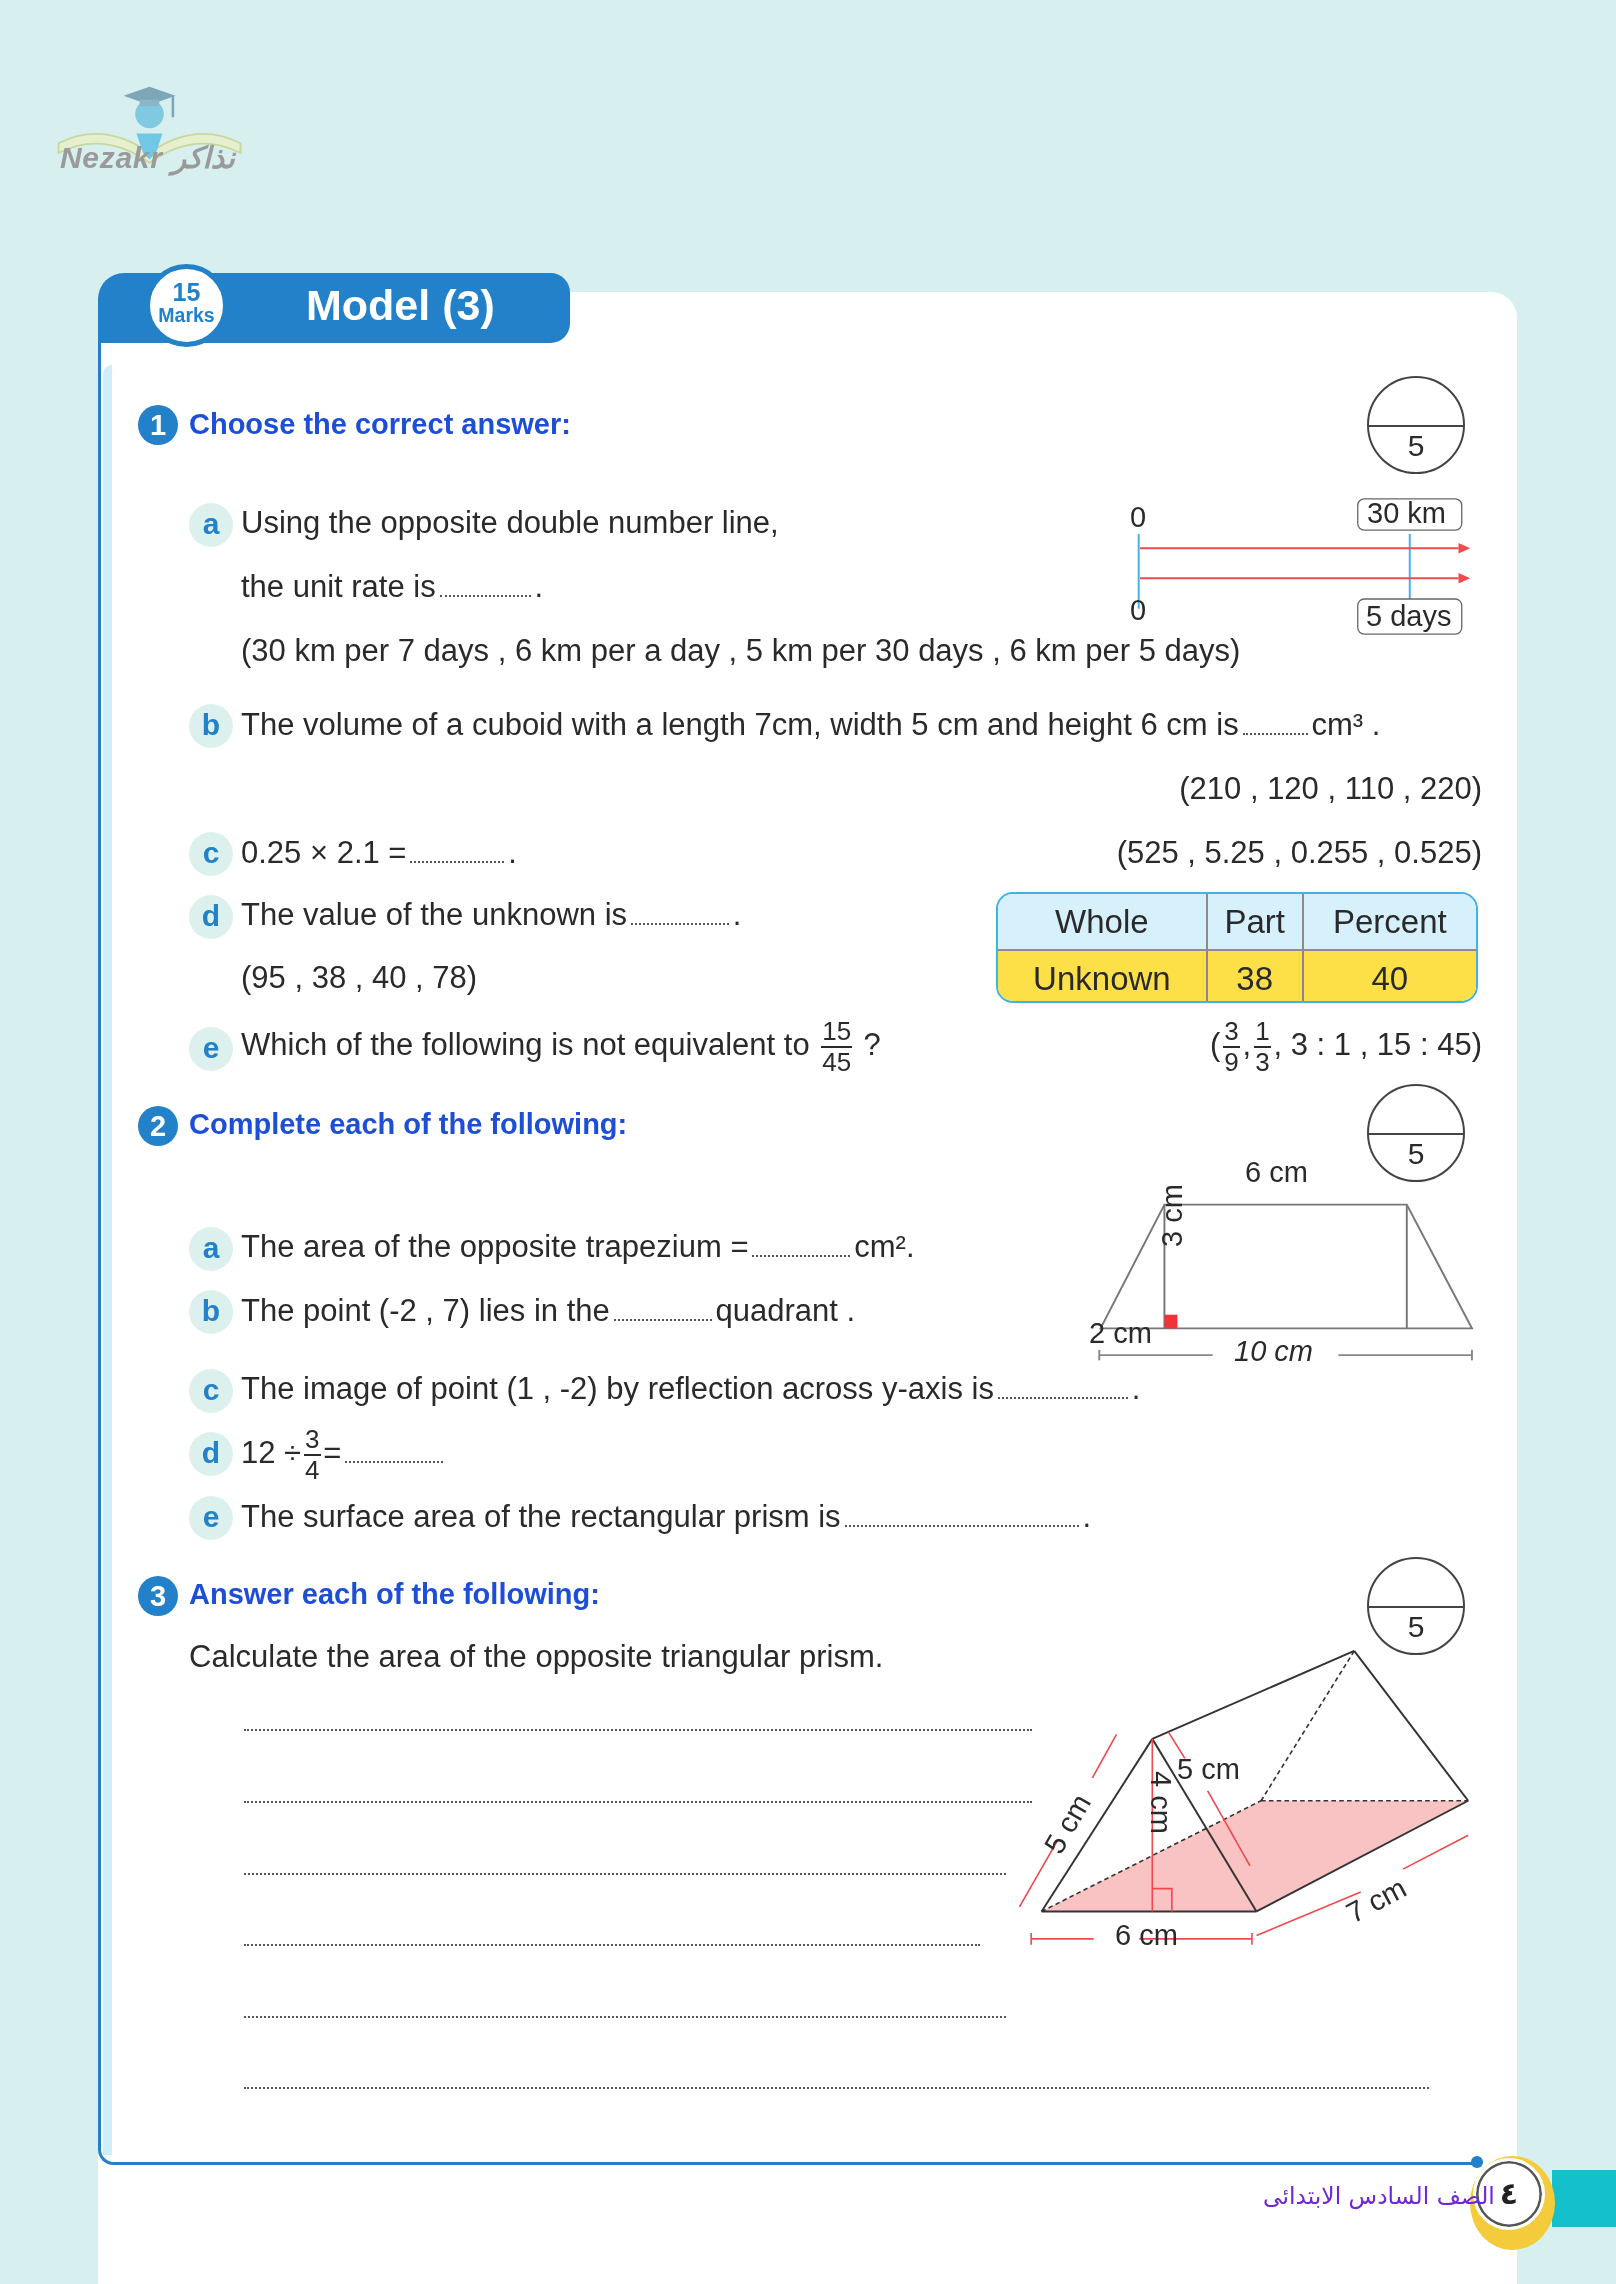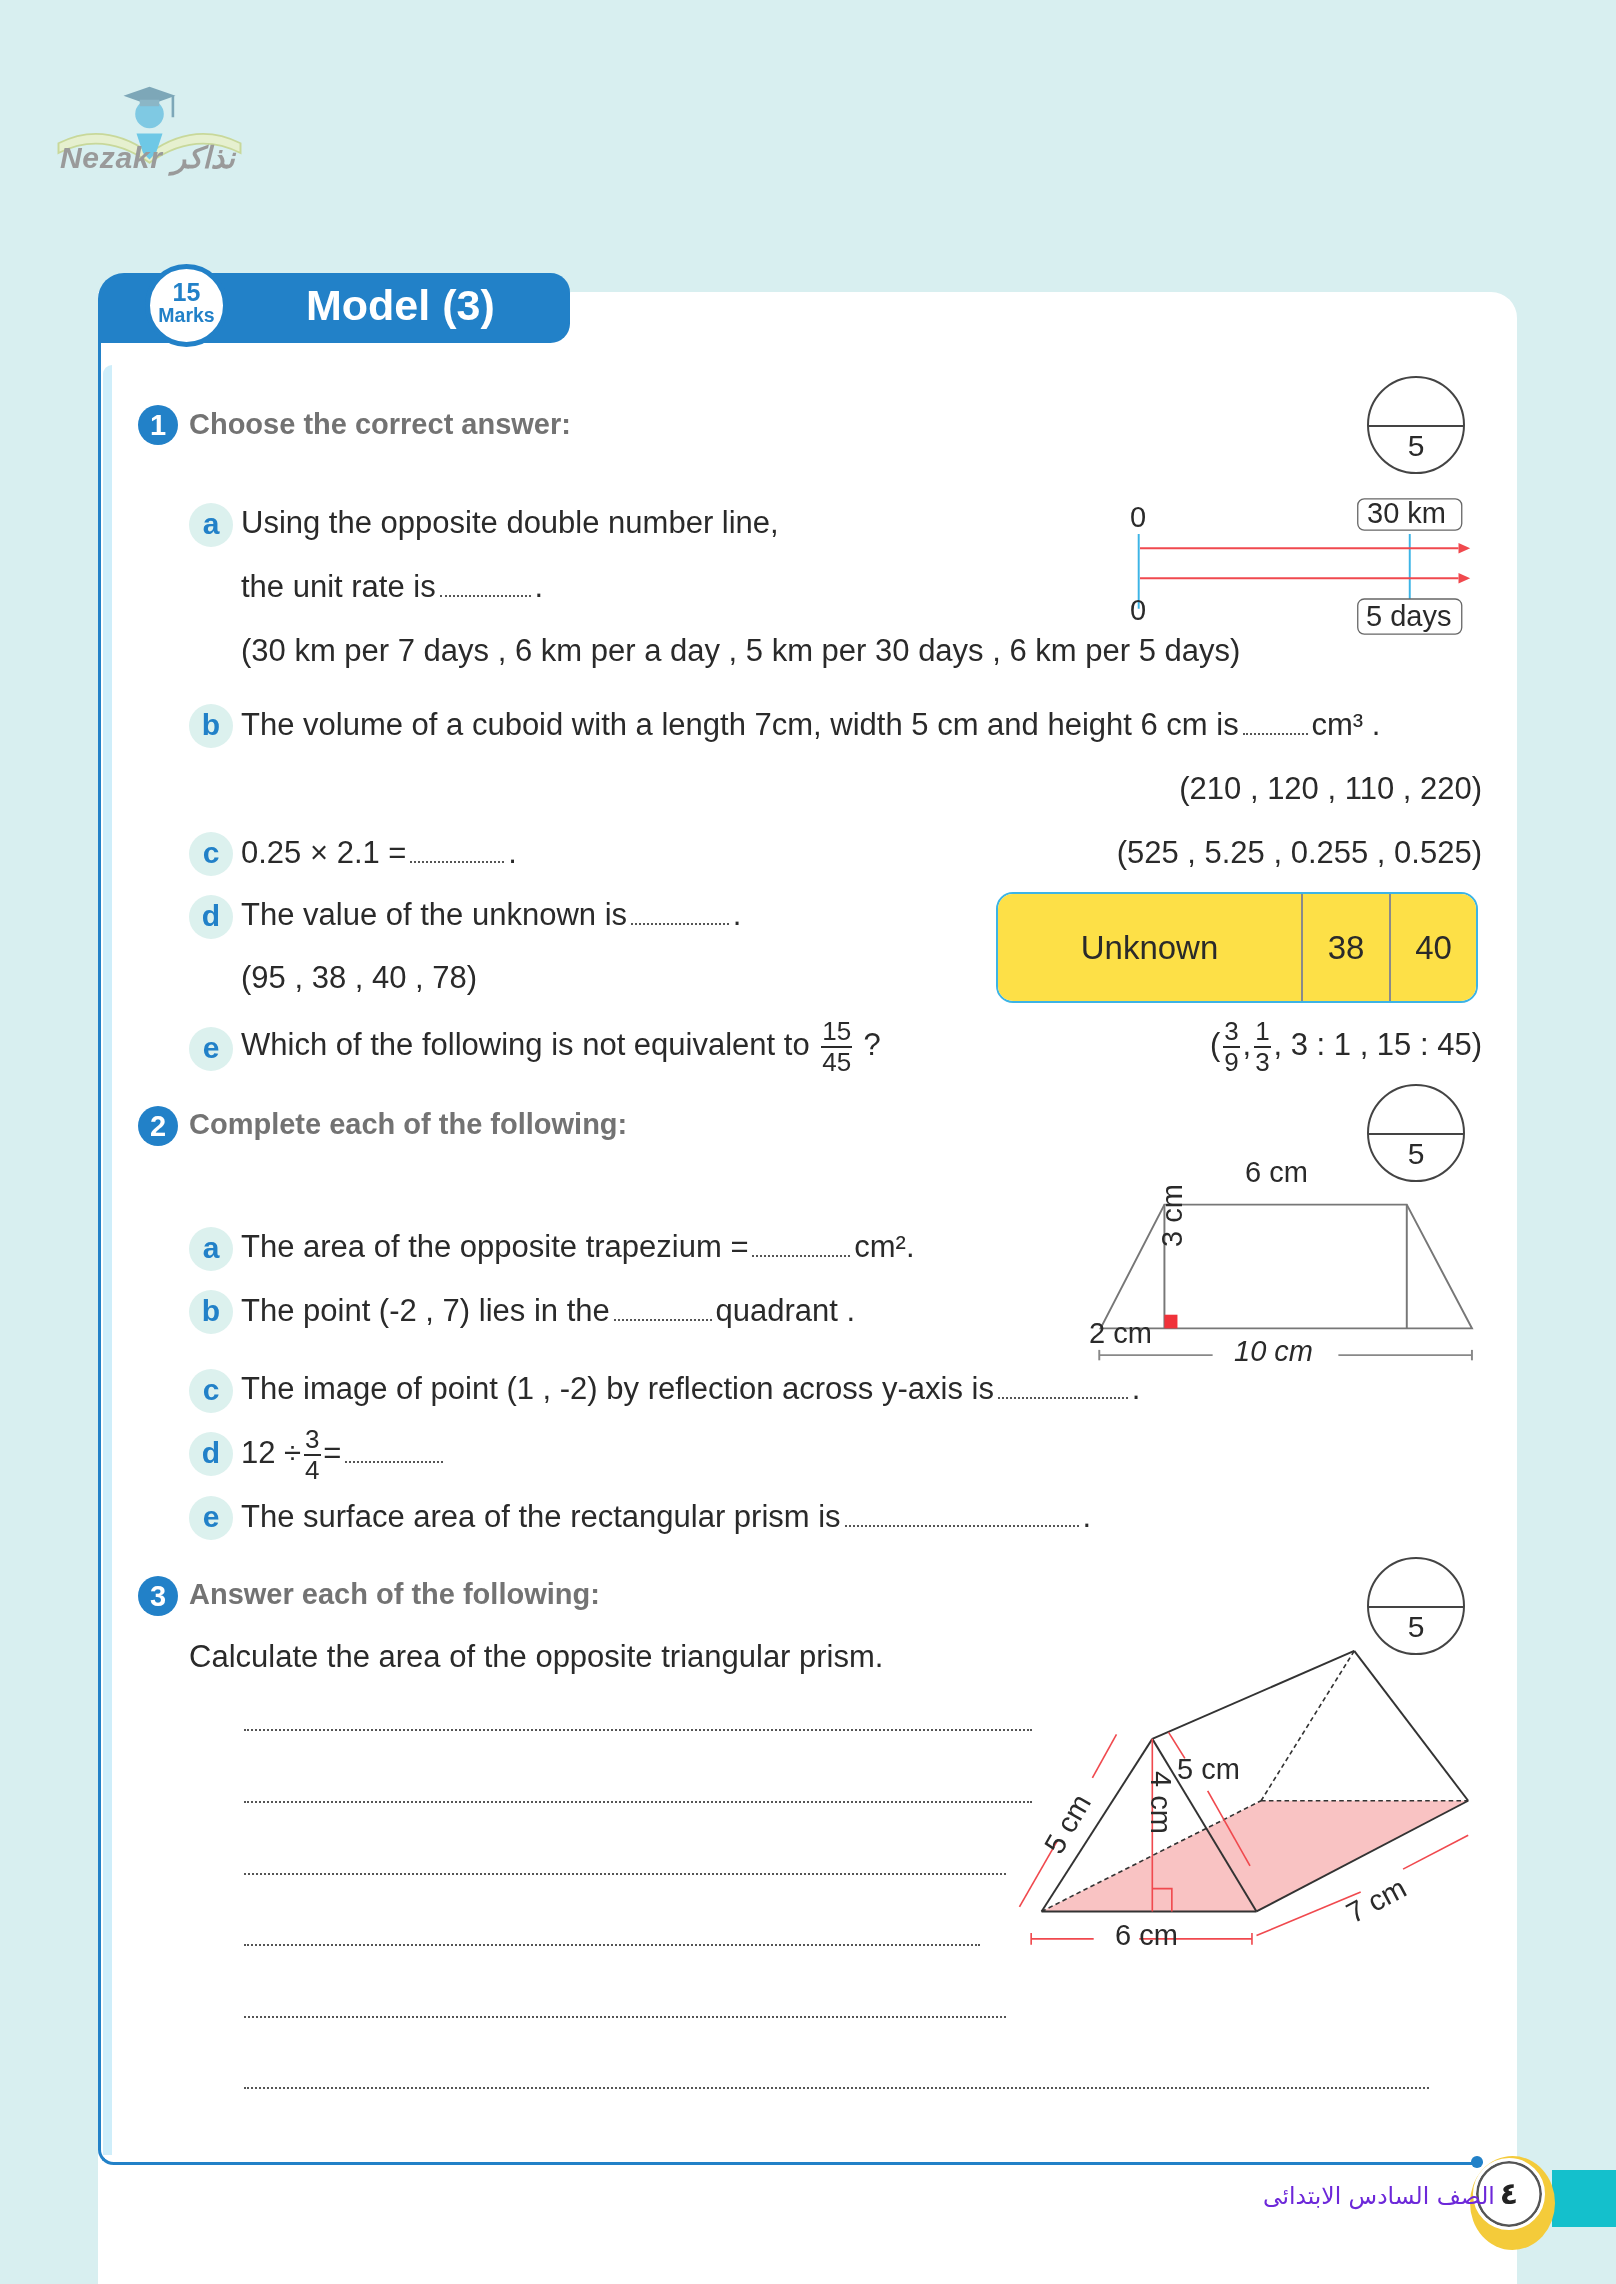--- a/index.html
+++ b/index.html
@@ -32,21 +32,21 @@
   #marks-num { display:block; font-size:25px; margin-top:10.4px; line-height:26px; }
   #marks-label { display:block; font-size:19.5px; line-height:21px; }
 
   
   .score { width:98px; height:98px; border:2px solid #444; border-radius:50%; box-sizing:border-box; }
   .score .mid { position:absolute; left:0; right:0; top:50%; height:0; border-top:2px solid #444; }
   .score .val { position:absolute; left:0; right:0; top:51px; text-align:center; font-size:30px; color:#2a2a2a; }
 
   
   .sec-num { width:40px; height:40px; border-radius:50%; background:#2281c8; color:#fff; font-weight:bold; font-size:29px; text-align:center; line-height:40px; }
-  .sec-title { font-size:29px; font-weight:bold; color:#737373; }
+  .sec-title { font-size:29px; font-weight:bold; color:#1d4ed8; }
 
   
   .qletter { width:44px; height:44px; border-radius:50%; background:#dcf1ee; color:#2281c8; font-weight:bold; font-size:30px; text-align:center; line-height:42px; }
   .qtext { font-size:31px; color:#2a2a2a; white-space:nowrap; }
   .dots { display:inline-block; border-bottom:2px dotted #555; height:0; vertical-align:baseline; margin:0 3.9px; }
   .opts { font-size:31px; color:#2a2a2a; white-space:nowrap; }
 
   .frac { display:inline-block; vertical-align:middle; text-align:center; font-size:26px; line-height:29px; margin:0 2.6px; }
   .frac .n { display:block; border-bottom:2px solid #2a2a2a; padding:0 1.3px; }
   .frac .d { display:block; }
@@ -134,20 +134,25 @@
 <div class="abs opts" style="right:135px; top:835px;">(525  ,  5.25  ,  0.255  ,  0.525)</div>
 
 <div class="abs qletter" style="left:189px; top:895px;">d</div>
 <div class="abs qtext" style="left:241px; top:897px;">
   <span>The value of the unknown is</span><span class="dots" style="width:98px;"></span><span>.</span>
 </div>
 <div class="abs opts" style="left:241px; top:960px;">(95  ,  38  ,  40  ,  78)</div>
 <div id="wpp-table" class="abs">
   <table>
     <tbody>
+        <tr>
+      <th>Whole</th>
+      <th>Part</th>
+      <th>Percent</th>
+    </tr>
     <tr>
       <td>Unknown</td>
       <td>38</td>
       <td>40</td>
     </tr>
   </tbody>
     </table>
 </div>
 
 <div class="abs qletter" style="left:189px; top:1027px;">e</div>

